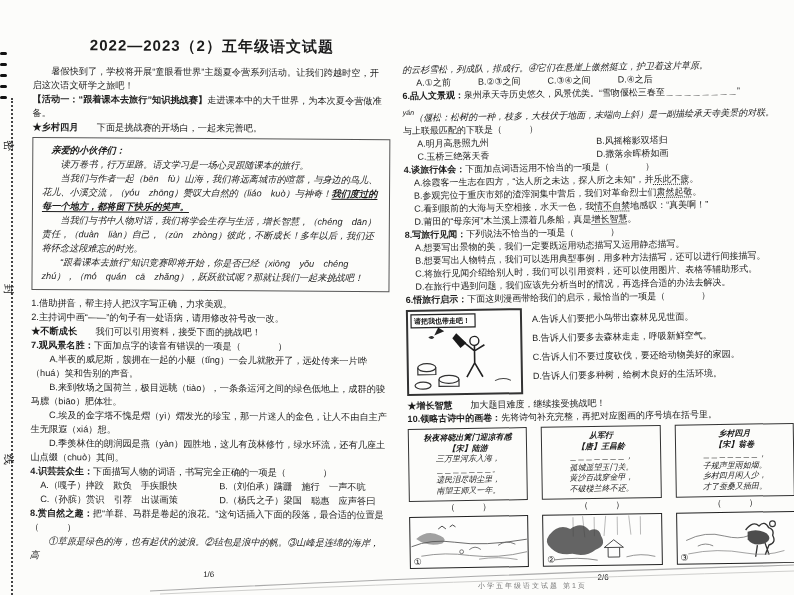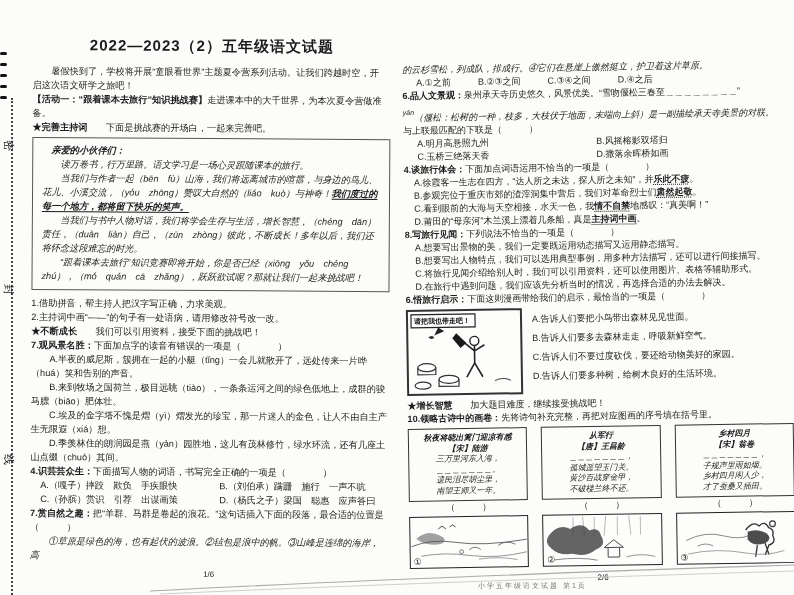--- a/index.html
+++ b/index.html
@@ -14,21 +14,21 @@
 
   .col1 { position:absolute; left:33px; top:36px; width:358px; transform:rotate(0.35deg); transform-origin:top left; }
   .col2 { position:absolute; left:402px; top:64px; width:386px; transform:rotate(-0.9deg); transform-origin:top left; }
 
   .line { font-size:9.2px; line-height:14px; letter-spacing:0; }
   .col2 .line { font-size:9px; line-height:13px; }
   .b { font-weight:bold; }
   .ind2 { text-indent:2em; }
   .kai { font-style:italic; }
   .u { text-decoration:underline; text-underline-offset:2px; }
-  .em-dot { text-decoration:underline dotted; text-underline-offset:2px;font-weight:bold; }
+  .em-dot { text-decoration:underline dotted; text-underline-offset:2px; }
 
   .page-title { text-align:center; font-size:15px; font-weight:bold; margin-bottom:9px; letter-spacing:1px; }
 
   .speechbox { border:1px solid #555; margin:3px 0 6px 0; padding:5px 9px 6px 9px; }
   .speechbox .line { line-height:14px; }
 
   .optrow2 { display:flex; }
   .optrow2 .line { width:50%; }
   .q4row { display:flex; }
   .q4row .line { width:50%; padding-left:10px; }
@@ -75,21 +75,21 @@
   <span class="sealchar" style="top:452px">线</span>
 
   <div class="col1">
     <div class="page-title">2022—2023（2）五年级语文试题</div>
 
     <div class="line ind2">暑假快到了，学校将开展“童眼看世界”主题夏令营系列活动。让我们跨越时空，开</div>
     <div class="line">启这次语文研学之旅吧！</div>
 
     <div class="line"><span class="b">【活动一：“跟着课本去旅行”知识挑战赛】</span><span>走进课本中的大千世界，为本次夏令营做准备。</span></div>
 
-    <div class="line"><span class="b">★完善主持词</span>　　<span>下面是挑战赛的开场白，一起来完善吧。</span></div>
+    <div class="line"><span class="b">★乡村四月</span>　　<span>下面是挑战赛的开场白，一起来完善吧。</span></div>
 
     <div class="speechbox kai">
       <div class="line b" style="text-indent:1em">亲爱的小伙伴们：</div>
       <div class="line ind2">读万卷书，行万里路。语文学习是一场心灵跟随课本的旅行。</div>
       <div class="line ind2"><span>当我们与作者一起（bēn　fù）山海，我们将远离城市的喧嚣，与身边的鸟儿、花儿、小溪交流，（yóu　zhōng）赞叹大自然的（liáo　kuò）与神奇！</span><span class="u b">我们度过的每一个地方，都将留下快乐的笑声。</span></div>
       <div class="line ind2">当我们与书中人物对话，我们将学会生存与生活，增长智慧，（chéng　dān）责任，（duàn　liàn）自己，（zūn　zhòng）彼此，不断成长！多年以后，我们还将怀念这段难忘的时光。</div>
       <div class="line ind2">“跟着课本去旅行”知识竞赛即将开始，你是否已经（xiōng　yǒu　chéng　zhú），（mó　quán　cā　zhǎng），跃跃欲试呢？那就让我们一起来挑战吧！</div>
     </div>
 
     <div class="line">1.借助拼音，帮主持人把汉字写正确，力求美观。</div>
@@ -106,21 +106,21 @@
     <div class="line"><span class="b">4.识芸芸众生：</span><span>下面描写人物的词语，书写完全正确的一项是（　　　　）</span></div>
     <div class="q4row">
       <div class="line">A.（嘎子）摔跤　欺负　手疾眼快</div>
       <div class="line">B.（刘伯承）蹒跚　施行　一声不吭</div>
     </div>
     <div class="q4row">
       <div class="line">C.（孙膑）赏识　引荐　出谋画策</div>
       <div class="line">D.（杨氏之子）梁国　聪惠　应声答曰</div>
     </div>
 
-    <div class="line"><span class="b">7.赏自然之趣：</span><span>把“羊群、马群是卷起的浪花。”这句话插入下面的段落，最合适的位置是</span></div>
+    <div class="line"><span class="b">8.赏自然之趣：</span><span>把“羊群、马群是卷起的浪花。”这句话插入下面的段落，最合适的位置是</span></div>
     <div class="line">（　　　）</div>
     <div class="line kai ind2">①草原是绿色的海，也有起伏的波浪。②毡包是浪中的帆。③山峰是连绵的海岸，高</div>
 
     <div class="footer">1/6</div>
   </div>
 
   <div class="col2">
     <div class="line kai">的云杉雪松，列成队，排成行。④它们在悬崖上傲然挺立，护卫着这片草原。</div>
     <div class="line" style="padding-left:14px">A.①之前　　　B.②③之间　　　C.③④之间　　　D.④之后</div>
 
@@ -133,21 +133,21 @@
     </div>
     <div class="optrow2">
       <div class="line" style="padding-left:14px">C.玉桥三绝落天香</div>
       <div class="line">D.撒落余晖桥如画</div>
     </div>
 
     <div class="line"><span class="b">4.谈旅行体会：</span><span>下面加点词语运用不恰当的一项是（　　　　）</span></div>
     <div class="line" style="padding-left:10px"><span>A.徐霞客一生志在四方，“达人所之未达，探人所之未知”，并</span><span class="em-dot">乐此不疲</span><span>。</span></div>
     <div class="line" style="padding-left:10px"><span>B.参观完位于重庆市郊的渣滓洞集中营后，我们对革命烈士们</span><span class="em-dot">肃然起敬</span><span>。</span></div>
     <div class="line" style="padding-left:10px"><span>C.看到眼前的大海与天空相接，水天一色，我</span><span class="em-dot">情不自禁</span><span>地感叹：“真美啊！”</span></div>
-    <div class="line" style="padding-left:10px"><span>D.莆田的“母亲河”木兰溪上漂着几条船，真是</span><span class="em-dot">主持词中画</span><span>。</span></div>
+    <div class="line" style="padding-left:10px"><span>D.莆田的“母亲河”木兰溪上漂着几条船，真是</span><span class="em-dot">增长智慧</span><span>。</span></div>
 
     <div class="line"><span class="b">8.写旅行见闻：</span><span>下列说法不恰当的一项是（　　　　）</span></div>
     <div class="line" style="padding-left:10px">A.想要写出景物的美，我们一定要既运用动态描写又运用静态描写。</div>
     <div class="line" style="padding-left:10px">B.想要写出人物特点，我们可以选用典型事例，用多种方法描写，还可以进行间接描写。</div>
     <div class="line" style="padding-left:10px">C.将旅行见闻介绍给别人时，我们可以引用资料，还可以使用图片、表格等辅助形式。</div>
     <div class="line" style="padding-left:10px">D.在旅行中遇到问题，我们应该先分析当时的情况，再选择合适的办法去解决。</div>
 
     <div class="line"><span class="b">6.悟旅行启示：</span><span>下面这则漫画带给我们的启示，最恰当的一项是（　　　　）</span></div>
     <div class="q9wrap">
       <div class="comic">

